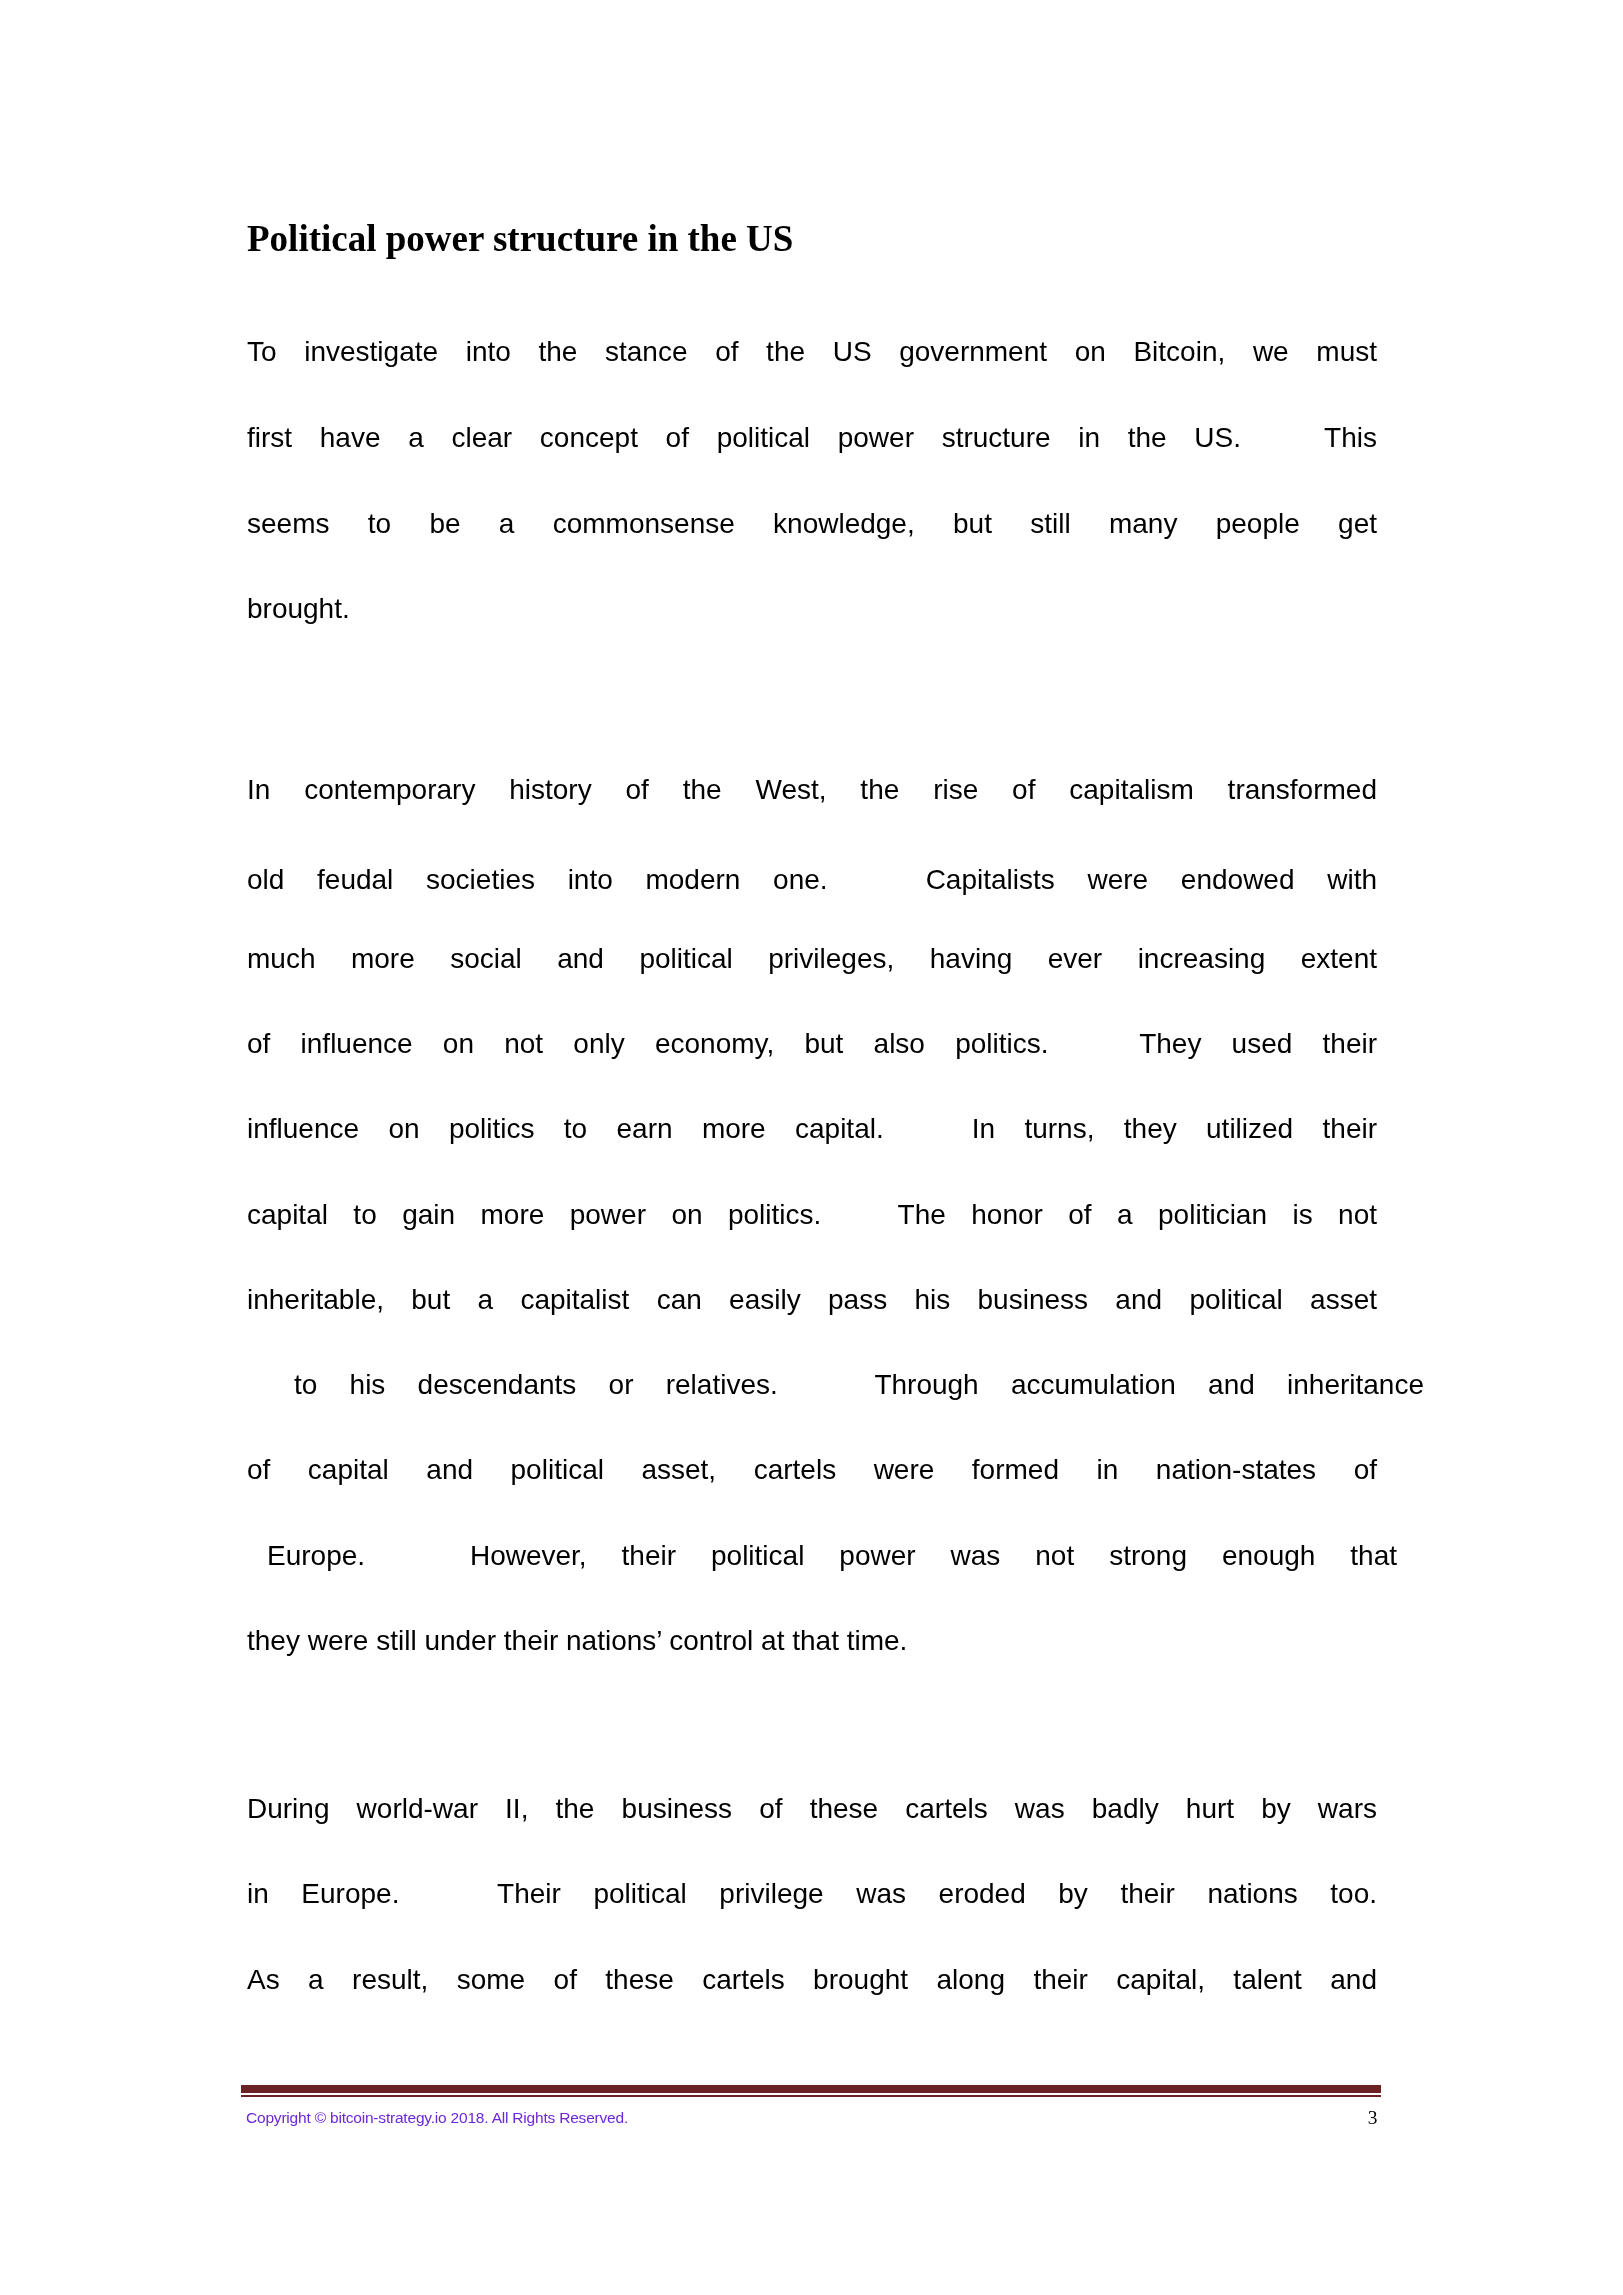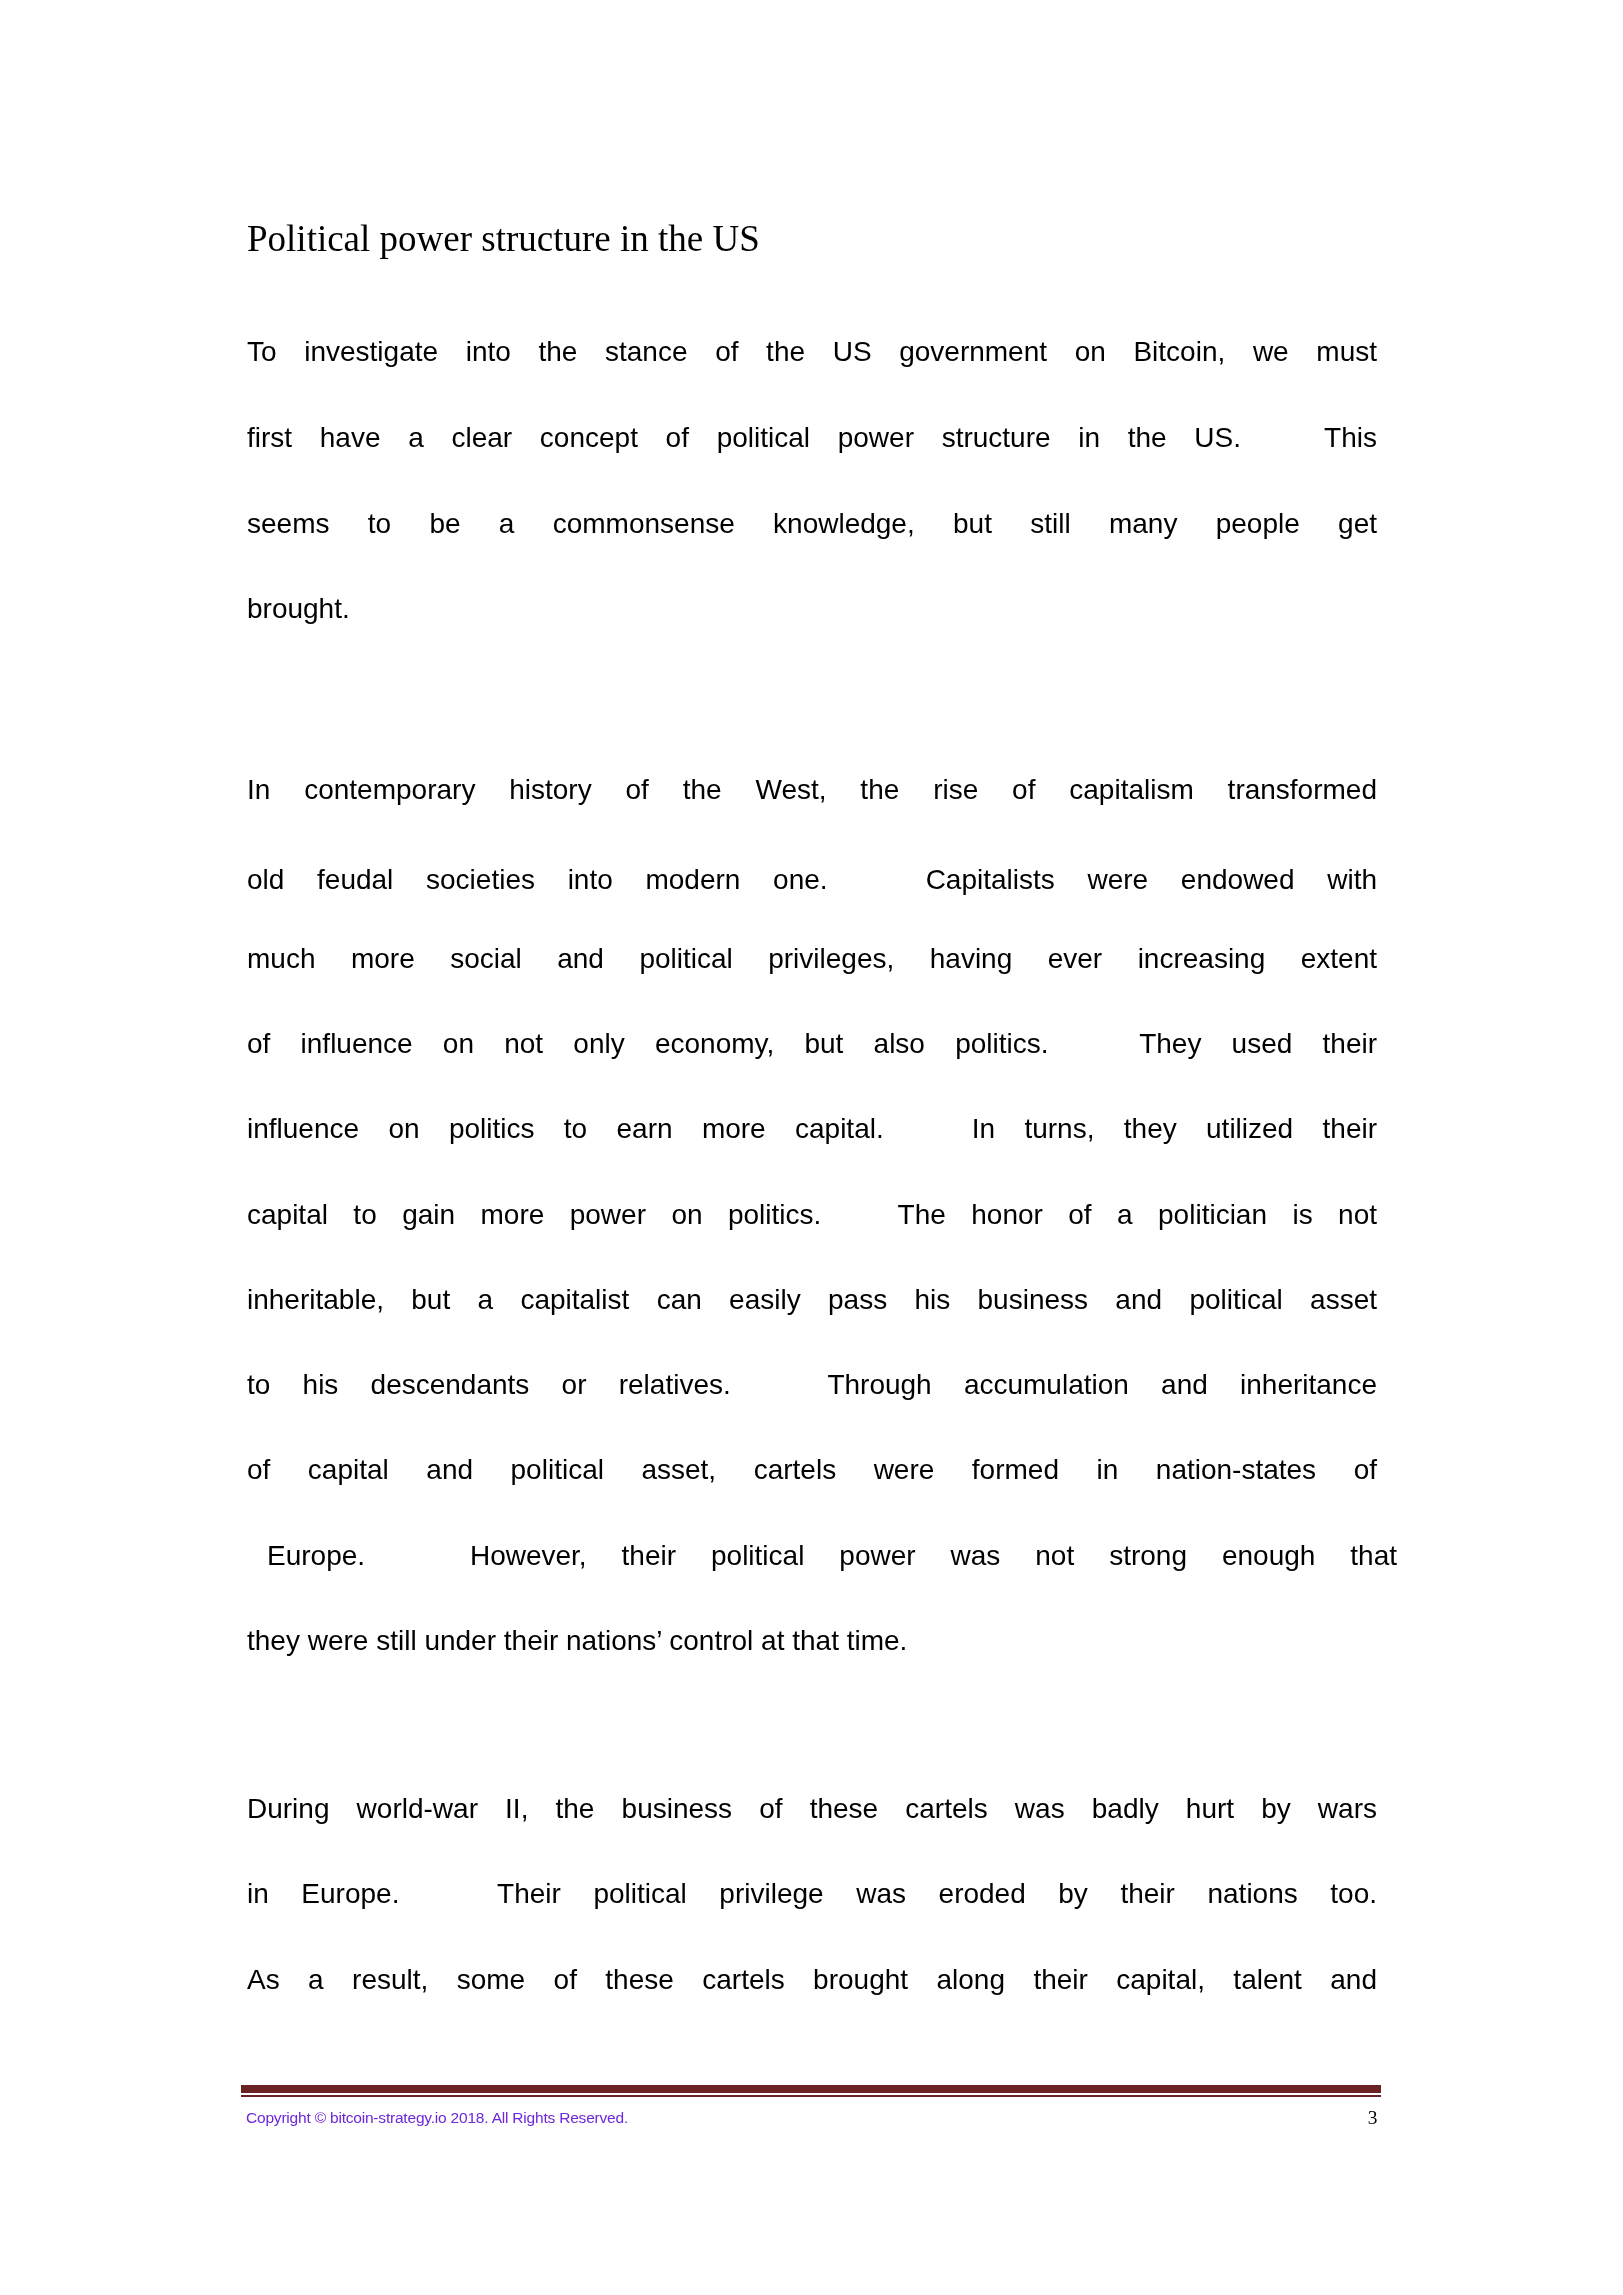--- a/index.html
+++ b/index.html
@@ -1,21 +1,21 @@
 <!DOCTYPE html>
 <html style="font-size:7.8px"><head>
   <meta charset="utf-8">
   <style>
     html, body { margin: 0; padding: 0; background: #ffffff; }
     body { width: 1623px; height: 2295px; position: relative; overflow: hidden; }
     .page { position: absolute; left: 0; top: 0; width: 1623px; height: 2295px; background: #ffffff; }
 
     .title {
       position: absolute; left: 247px; top: 216px;
-      font-family: "Liberation Serif", serif; font-weight: normal;
+      font-family: "Liberation Serif", serif; font-weight: bold;
       font-size: 37px; line-height: 45px; color: #000000;
       white-space: nowrap; margin: 0;
     }
 
     .para { position: absolute; left: 247px; width: 1130px; margin: 0; }
     .line {
       position: absolute; left: 0; width: 1130px; height: 48px;
       font-family: "Liberation Sans", sans-serif; font-size: 28px; line-height: 48px;
       color: #000000; white-space: nowrap; overflow: visible;
     }
@@ -75,21 +75,21 @@
       </div>
     <div class="line" style="top:341px;">
         <span class="inner">influence on politics to earn more capital.&nbsp;&nbsp;&nbsp;In turns, they utilized their</span>
       </div>
     <div class="line" style="top:427px;">
         <span class="inner">capital to gain more power on politics.&nbsp;&nbsp;&nbsp;The honor of a politician is not</span>
       </div>
     <div class="line" style="top:512px;">
         <span class="inner">inheritable, but a capitalist can easily pass his business and political asset</span>
       </div>
-    <div class="line" style="top:597px;">
+    <div class="line" style="top:597px;margin-left:47px;">
         <span class="inner">to his descendants or relatives.&nbsp;&nbsp;&nbsp;Through accumulation and inheritance</span>
       </div>
     <div class="line" style="top:682px;">
         <span class="inner">of capital and political asset, cartels were formed in nation-states of</span>
       </div>
     <div class="line" style="top:768px;margin-left:20px;">
         <span class="inner">Europe.&nbsp;&nbsp;&nbsp;However, their political power was not strong enough that</span>
       </div>
     <div class="line last" style="top:853px;">
         <span class="inner">they were still under their nations’ control at that time.</span>

